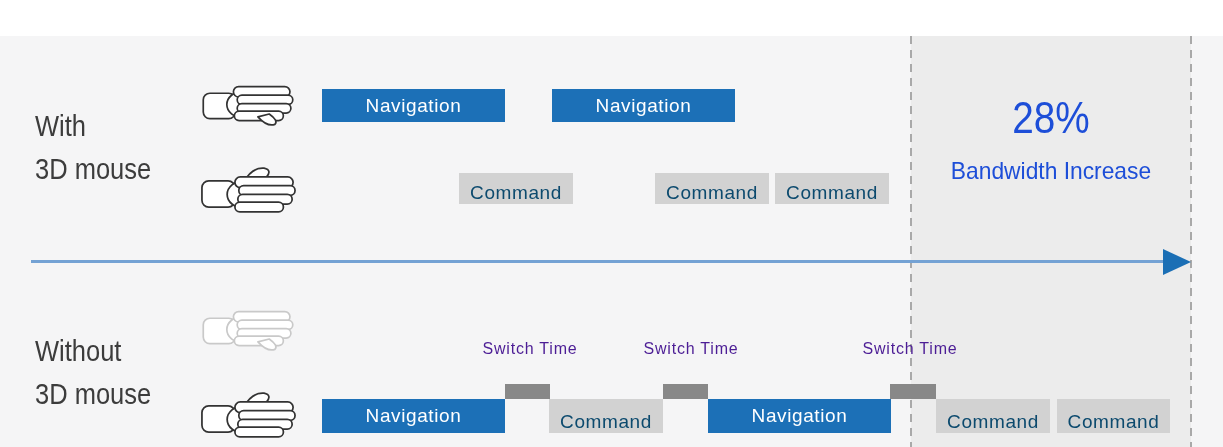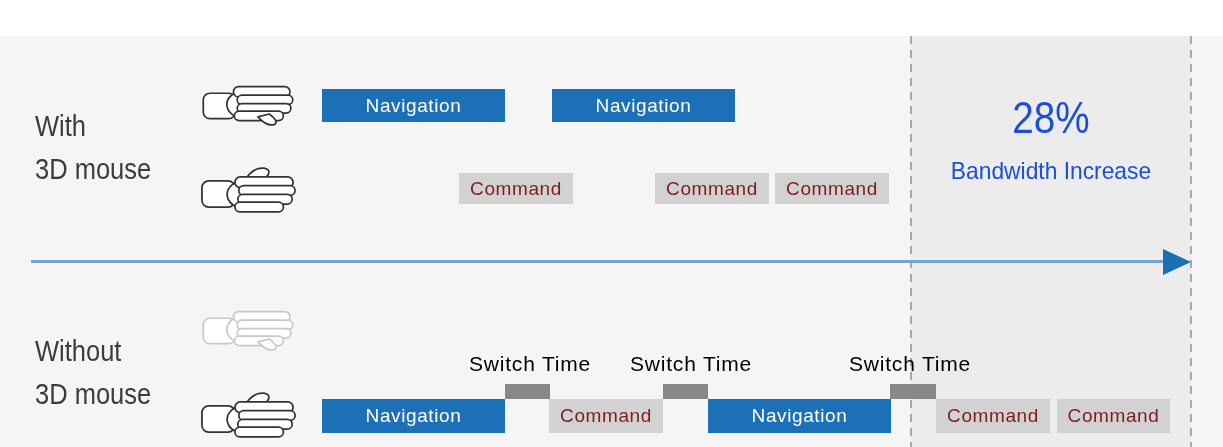--- a/index.html
+++ b/index.html
@@ -32,40 +32,40 @@
   .hand.faded g{stroke:#c9c9c9;}
   .hand.a1{left:200px; top:45px;  width:97px; height:49px;}
   .hand.b1{left:200px; top:128px; width:97px; height:55px;}
   .hand.a2{left:200px; top:270px; width:97px; height:49px;}
   .hand.b2{left:200px; top:353px; width:97px; height:55px;}
 
   
   .bar{position:absolute; display:flex; align-items:center; justify-content:center; z-index:2;
        font-size:19px; letter-spacing:0.6px; white-space:nowrap;}
   .bar.nav{background:#1c70b7; color:#ffffff;}
-  .bar.cmd{background:#d2d2d2; color:#7f1d1d;}
+  .bar.cmd{background:#d2d2d2; color:#0c4a6e;align-items:flex-end;}
 
   .t-nav1{left:322px; top:53px;  width:183px; height:33px;}
   .t-nav2{left:552px; top:53px;  width:183px; height:33px;}
   .t-cmd1{left:459px; top:137px; width:114px; height:31px;}
   .t-cmd2{left:655px; top:137px; width:114px; height:31px;}
   .t-cmd3{left:775px; top:137px; width:114px; height:31px;}
 
   .b-nav1{left:322px;  top:363px; width:183px; height:34px;}
   .b-cmd1{left:549px;  top:363px; width:114px; height:34px;}
   .b-nav2{left:708px;  top:363px; width:183px; height:34px;}
   .b-cmd2{left:936px;  top:363px; width:114px; height:34px;}
   .b-cmd3{left:1057px; top:363px; width:113px; height:34px;}
 
   
   .switch-block{position:absolute; top:348px; height:15px; background:#888888; z-index:2;}
   .s1{left:505px; width:45px;}
   .s2{left:663px; width:45px;}
   .s3{left:890px; width:46px;}
-  .switch-label{position:absolute; top:316px; z-index:2; color:#000000; font-size:21px;
+  .switch-label{position:absolute; top:304px; z-index:2; color:#4c1d95; font-size:16px;
                 letter-spacing:0.8px; transform:translateX(-50%); white-space:nowrap;}
   .sl1{left:530px;} .sl2{left:691px;} .sl3{left:910px;}
 
   
   .callout{position:absolute; left:911px; top:58px; width:280px; text-align:center; z-index:2; color:#1d4ed8;}
   .callout .pct{font-size:44px; line-height:48px; transform:scaleX(0.88); transform-origin:center top;}
   .callout .cap{font-size:24px; line-height:30px; margin-top:14px; transform:scaleX(0.95); transform-origin:center top; white-space:nowrap;}
 </style>
 </head>
 <body>

